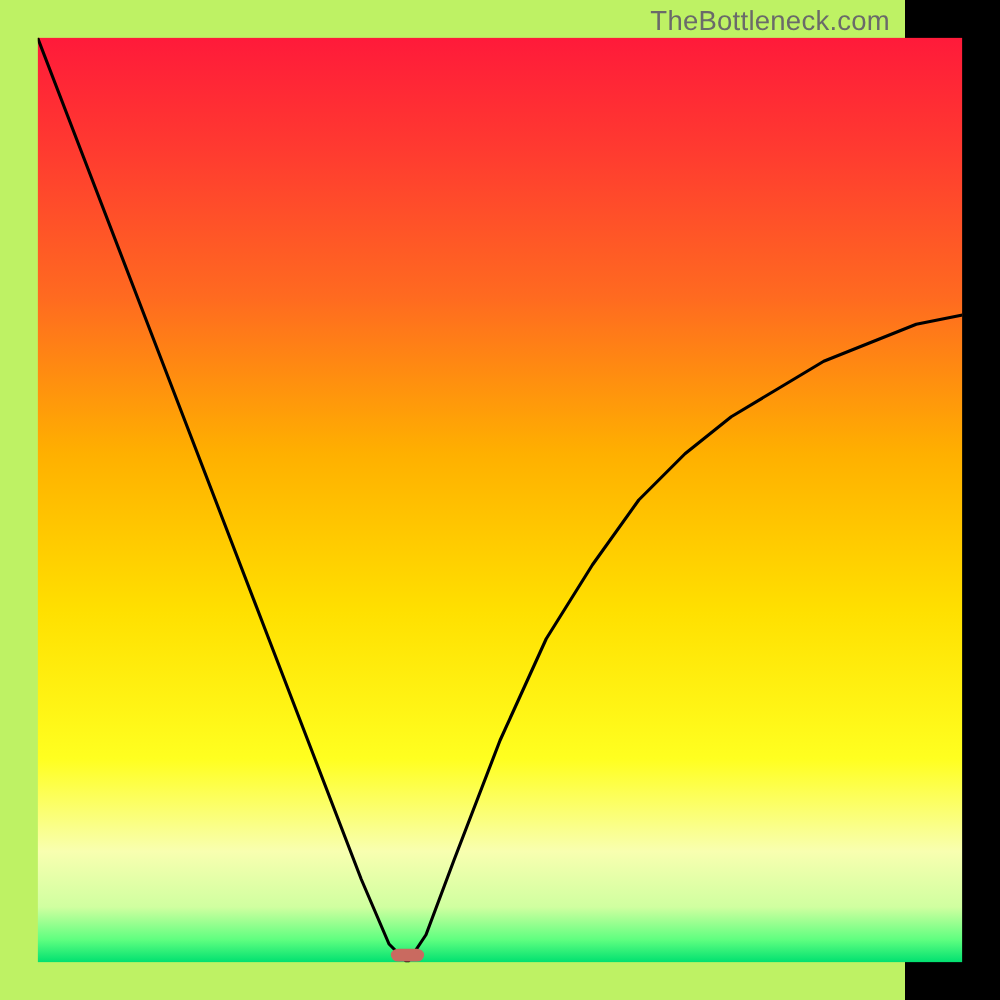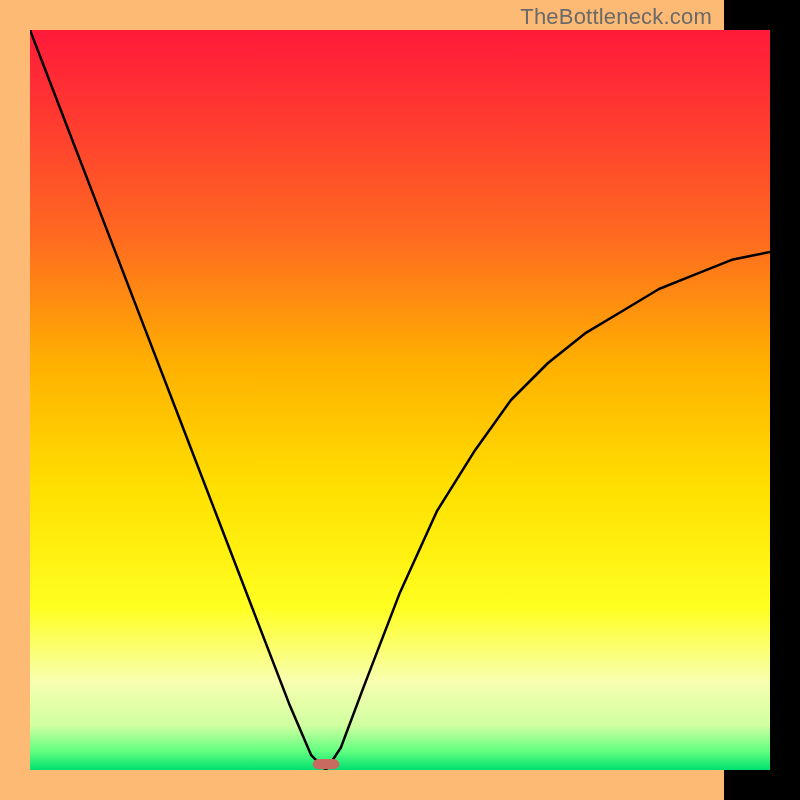--- a/index.html
+++ b/index.html
@@ -10,21 +10,21 @@
     overflow: hidden;
     background: #000;
     font-family: Arial, Helvetica, sans-serif;
   }
   .frame {
     position: absolute;
     top: 0;
     left: 0;
     width: 724px;
     height: 800px;
-    background: #fdba74;
+    background: #bef264;
   }
   .plot-area {
     position: absolute;
     top: 30px;
     left: 30px;
     width: 740px;
     height: 740px;
     overflow: hidden;
   }
   .watermark {

